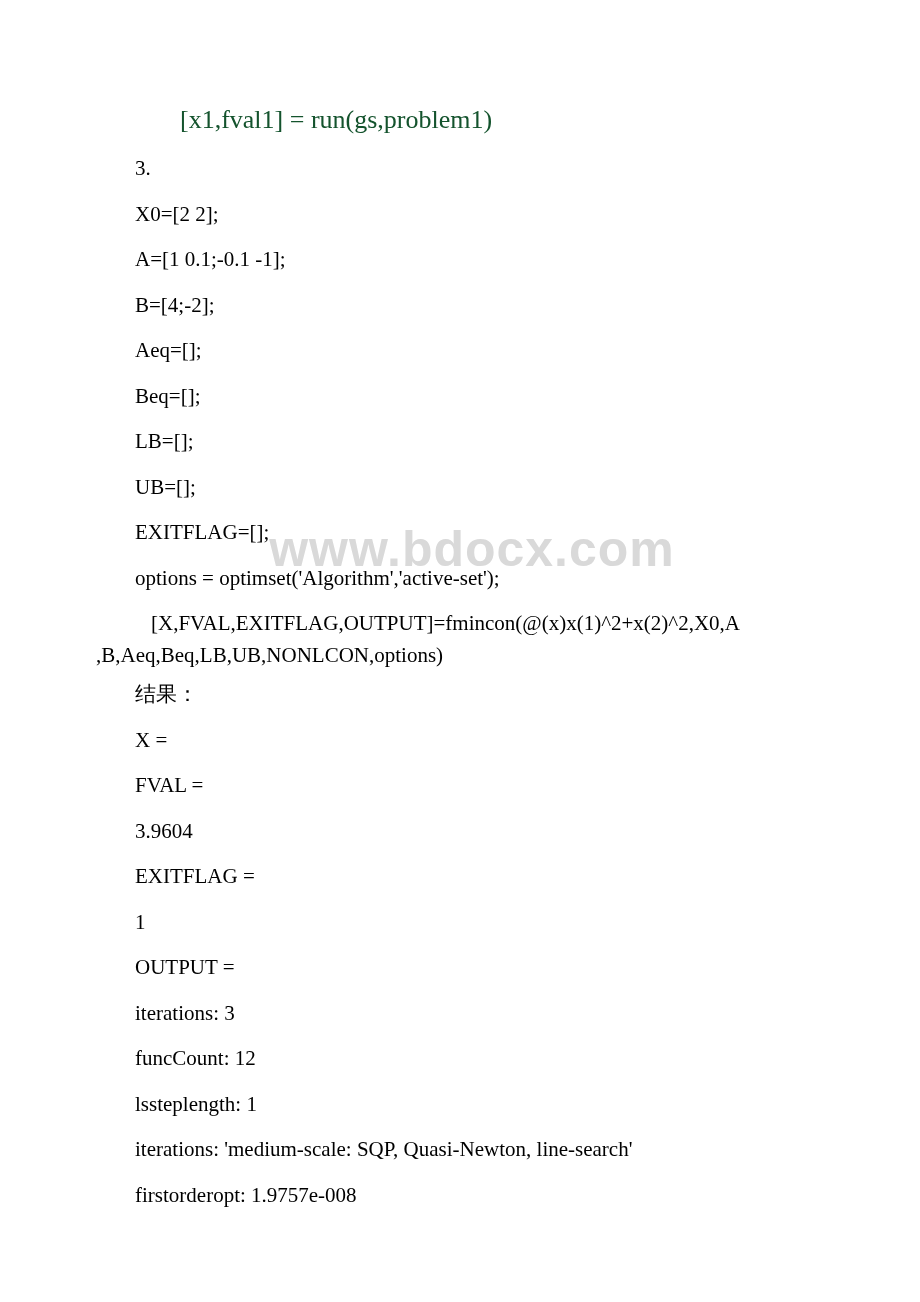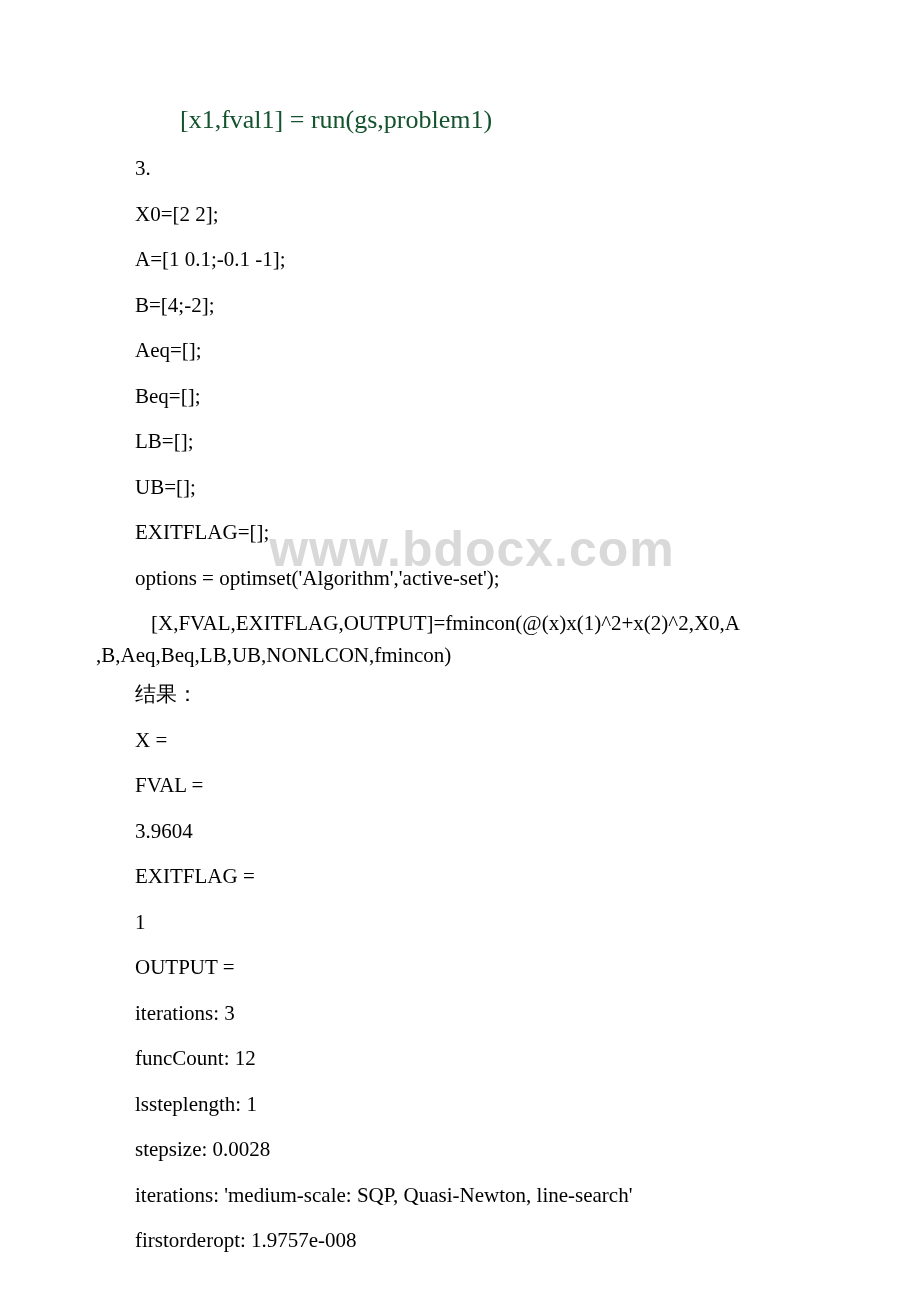--- a/index.html
+++ b/index.html
@@ -74,29 +74,28 @@
     <p class="content-line">A=[1 0.1;-0.1 -1];</p>
     <p class="content-line">B=[4;-2];</p>
     <p class="content-line">Aeq=[];</p>
     <p class="content-line">Beq=[];</p>
     <p class="content-line">LB=[];</p>
     <p class="content-line">UB=[];</p>
     <p class="content-line">EXITFLAG=[];</p>
     <p class="content-line">options = optimset('Algorithm','active-set');</p>
     <p class="content-line-wrap">
       <span class="wrap-first">[X,FVAL,EXITFLAG,OUTPUT]=fmincon(@(x)x(1)^2+x(2)^2,X0,A</span>
-      <span class="wrap-second">,B,Aeq,Beq,LB,UB,NONLCON,fmincon)</span>
+      <span class="wrap-second">,B,Aeq,Beq,LB,UB,NONLCON,options)</span>
     </p>
     <p class="content-line">结果：</p>
     <p class="content-line">X =</p>
     <p class="content-line">FVAL =</p>
     <p class="content-line"> 3.9604</p>
     <p class="content-line">EXITFLAG =</p>
     <p class="content-line"> 1</p>
     <p class="content-line">OUTPUT =</p>
     <p class="content-line"> iterations: 3</p>
     <p class="content-line"> funcCount: 12</p>
     <p class="content-line"> lssteplength: 1</p>
-    <p class="content-line"> stepsize: 0.0028</p>
     <p class="content-line"> iterations: 'medium-scale: SQP, Quasi-Newton, line-search'</p>
     <p class="content-line"> firstorderopt: 1.9757e-008</p>
   </div>
 </div>
 
 </body></html>

